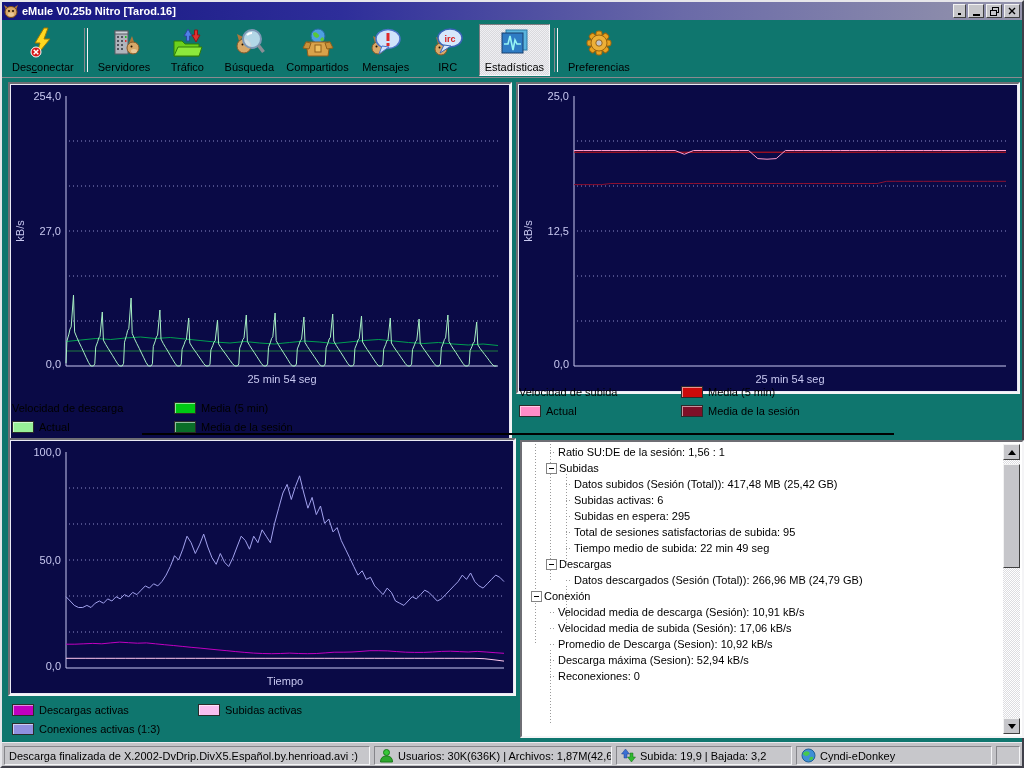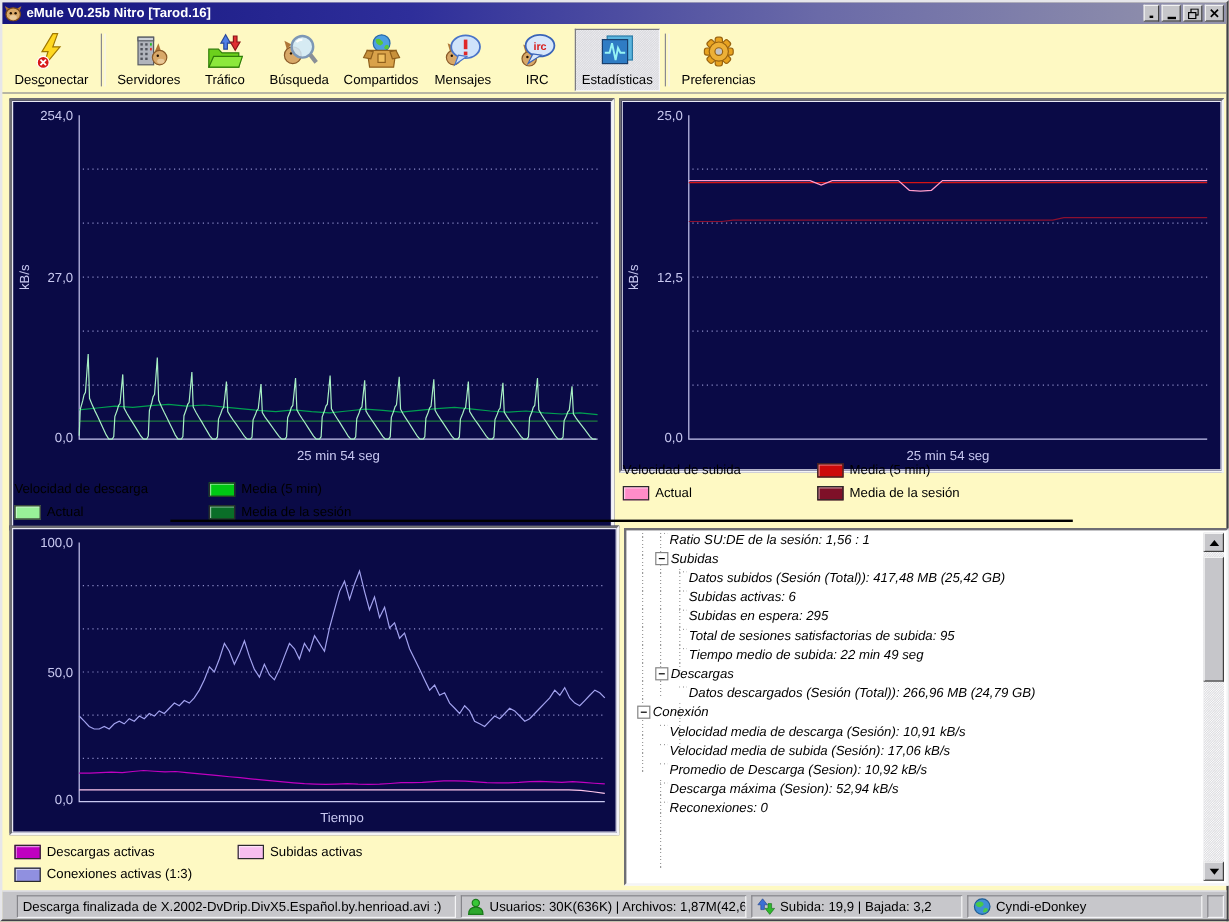--- a/index.html
+++ b/index.html
@@ -1,17 +1,17 @@
 <!DOCTYPE html>
 <html><head>
 <meta charset="utf-8">
 <style>
   html,body{margin:0;padding:0;width:1024px;height:768px;overflow:hidden;
     font-family:"Liberation Sans",sans-serif;font-size:11px;color:#000;}
-  .window{width:1024px;height:768px;box-sizing:border-box;background:#fef9c3;
+  .window{width:1024px;height:768px;box-sizing:border-box;background:#0f766e;
     border:2px solid;border-color:#e6e6ea #40404a #40404a #e6e6ea;position:relative;}
   
   .titlebar{height:18px;display:flex;align-items:center;padding:0 2px;
     background:linear-gradient(to right,#15157e,#2e2e9a,#6a6aa8,#9494ac);}
   .titlebar .ttext{color:#fff;font-weight:bold;font-size:11px;margin-left:4px;flex:1;
     white-space:nowrap;overflow:hidden;}
   .winbtn{width:16px;height:14px;margin-left:2px;background:#c6c6ca;
     border:1px solid;border-color:#f2f2f2 #404040 #404040 #f2f2f2;
     display:flex;align-items:center;justify-content:center;box-sizing:border-box;}
   .winbtn.small{width:13px;}
@@ -40,21 +40,21 @@
   .legend{position:absolute;display:grid;grid-template-rows:19px 19px;align-items:center;}
   .lg-item{display:flex;align-items:center;white-space:nowrap;}
   .sw{width:22px;height:12px;border:1px solid #2b2b2b;margin-right:5px;box-sizing:border-box;
     box-shadow:inset 1px 1px 0 rgba(255,255,255,.55);}
   .lg-title{white-space:nowrap;}
   .divider{position:absolute;background:#000;}
   
   .tree-panel{position:absolute;box-sizing:border-box;background:#fff;
     border:2px solid;border-color:#6e6e74 #f4f4f6 #f4f4f6 #6e6e74;}
   .tree-rows{position:absolute;left:2px;top:2px;right:19px;bottom:2px;overflow:hidden;}
-  .trow{height:16px;display:flex;align-items:flex-start;white-space:nowrap;position:relative;font-style:italic;}
+  .trow{height:16px;display:flex;align-items:center;white-space:nowrap;position:relative;}
   .tspacer{height:1px;flex:none;}
   .tconn{height:1px;width:6px;flex:none;
     background:repeating-linear-gradient(90deg,#9a9a9a 0 1px,transparent 1px 3px);}
   .tbox{width:9px;height:9px;flex:none;border:1px solid #848484;background:#fff;
     display:flex;align-items:center;justify-content:center;box-sizing:content-box;}
   .tbox::after{content:'';width:5px;height:1px;background:#000;}
   .tlabeltxt{padding:0 2px;}
   .vguide{position:absolute;width:1px;
     background:repeating-linear-gradient(180deg,#9a9a9a 0 1px,transparent 1px 3px);}
   
@@ -67,21 +67,21 @@
     border:1px solid;border-color:#f2f2f2 #404040 #404040 #f2f2f2;box-sizing:border-box;
     display:flex;align-items:center;justify-content:center;}
   .arrow-up{width:0;height:0;border-left:4px solid transparent;border-right:4px solid transparent;
     border-bottom:5px solid #000;}
   .arrow-down{width:0;height:0;border-left:4px solid transparent;border-right:4px solid transparent;
     border-top:5px solid #000;}
   .sthumb{position:absolute;left:0;width:17px;background:#c6c6ca;
     border:1px solid;border-color:#f2f2f2 #404040 #404040 #f2f2f2;box-sizing:border-box;}
   
   .statusbar{position:absolute;left:0;right:0;bottom:0;height:24px;display:flex;
-    align-items:flex-start;padding:3px 2px 0 12px;box-sizing:border-box;gap:4px;
+    align-items:flex-start;padding:3px 2px 0 2px;box-sizing:border-box;gap:4px;
     border-top:1px solid #eaeaee;background:#c3c3c7;}
   .spanel{height:19px;box-sizing:border-box;border:1px solid;border-color:#85858a #f4f4f6 #f4f4f6 #85858a;
     display:flex;align-items:center;padding:0 4px;white-space:nowrap;overflow:hidden;background:#c7c7cb;}
   .spanel svg{margin-right:4px;flex:none;}
 </style>
 </head>
 <body>
 
 <div class="window">
 

